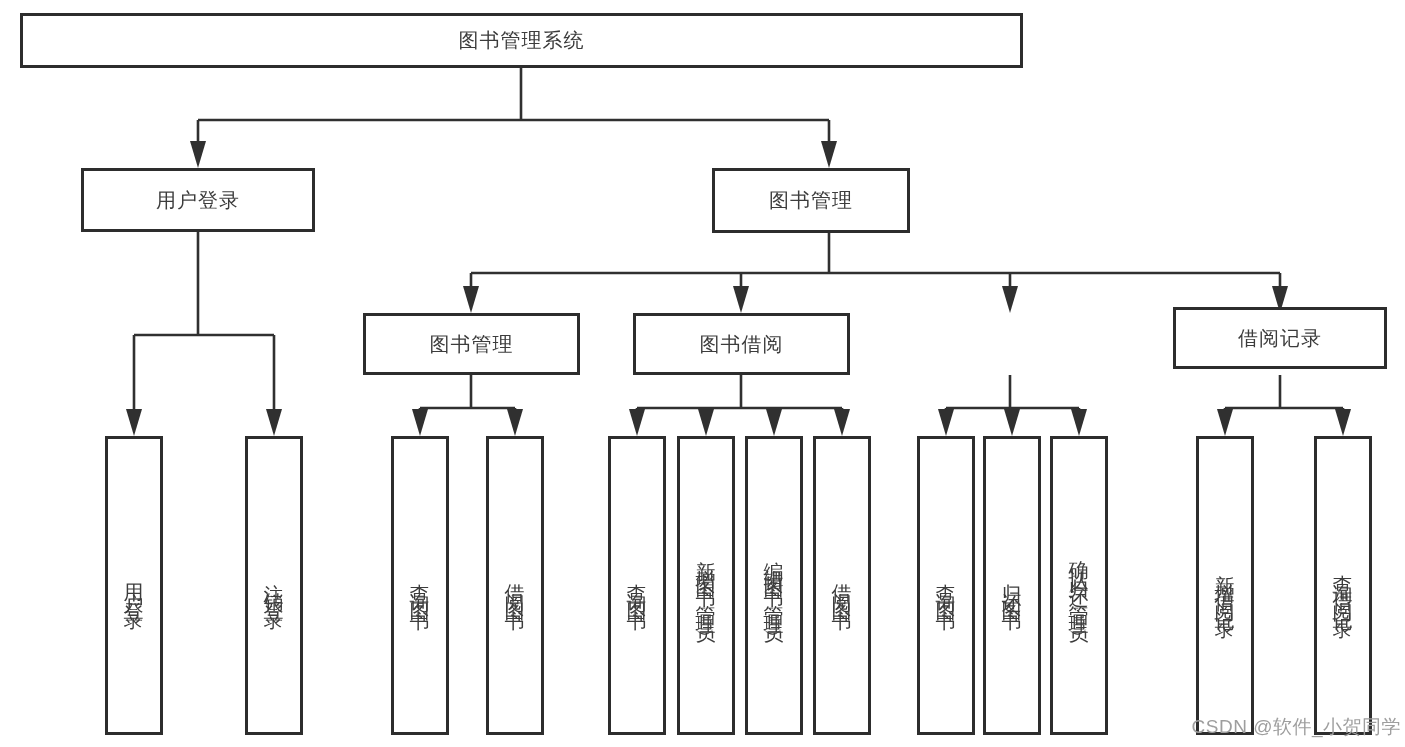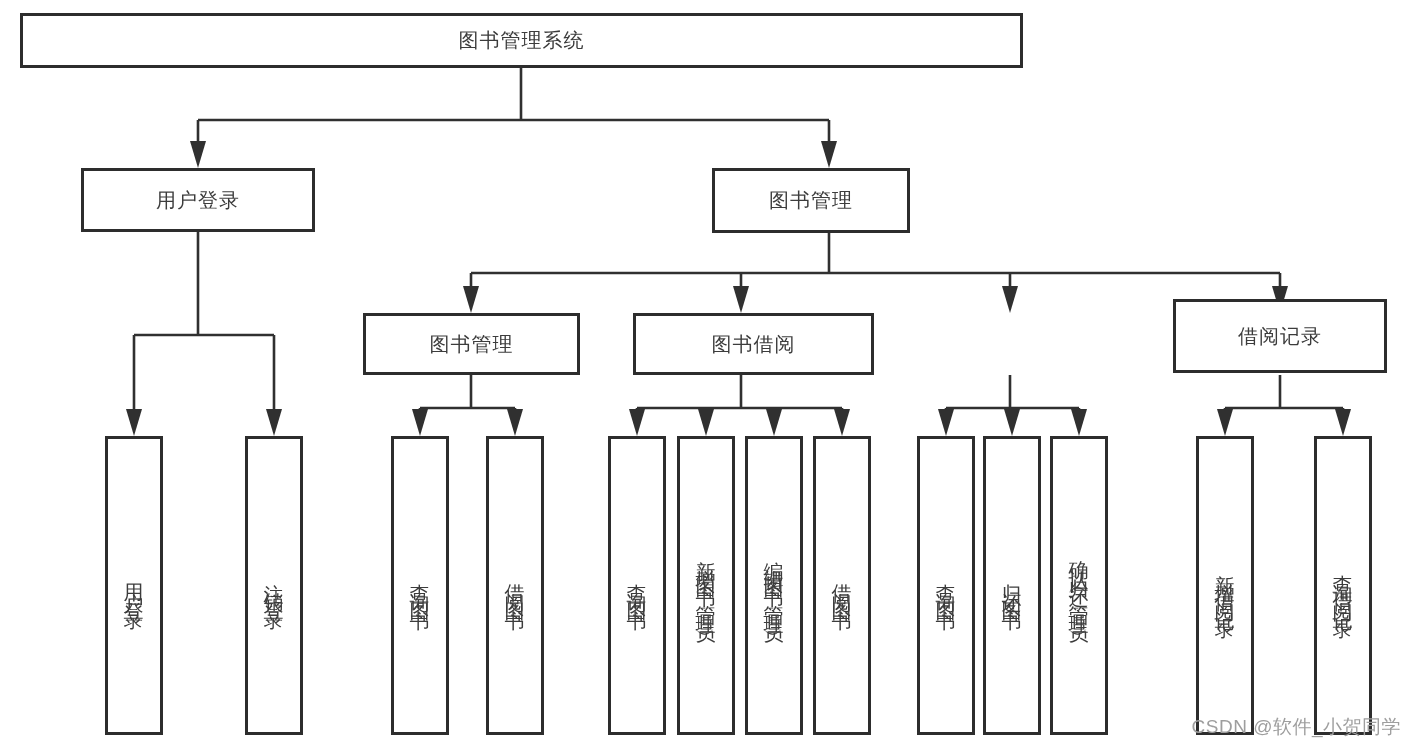--- a/index.html
+++ b/index.html
@@ -107,24 +107,24 @@
   <div class="box" style="left:81px;top:168px;width:234px;height:64px">
     <span class="hlabel">用户登录</span>
   </div>
   <div class="box" style="left:712px;top:168px;width:198px;height:65px">
     <span class="hlabel">图书管理</span>
   </div>
 
   <div class="box" style="left:363px;top:313px;width:217px;height:62px">
     <span class="hlabel">图书管理</span>
   </div>
-  <div class="box" style="left:633px;top:313px;width:241px;height:62px">
+  <div class="box" style="left:633px;top:313px;width:217px;height:62px">
     <span class="hlabel">图书借阅</span>
   </div>
-  <div class="box" style="left:1173px;top:299px;width:214px;height:74px">
+  <div class="box" style="left:1173px;top:307px;width:214px;height:62px">
     <span class="hlabel">借阅记录</span>
   </div>
 
   <div class="box leaf" style="left:105px">
     <span class="vlabel">用户登录</span>
   </div>
   <div class="box leaf" style="left:245px">
     <span class="vlabel">注销登录</span>
   </div>
 

